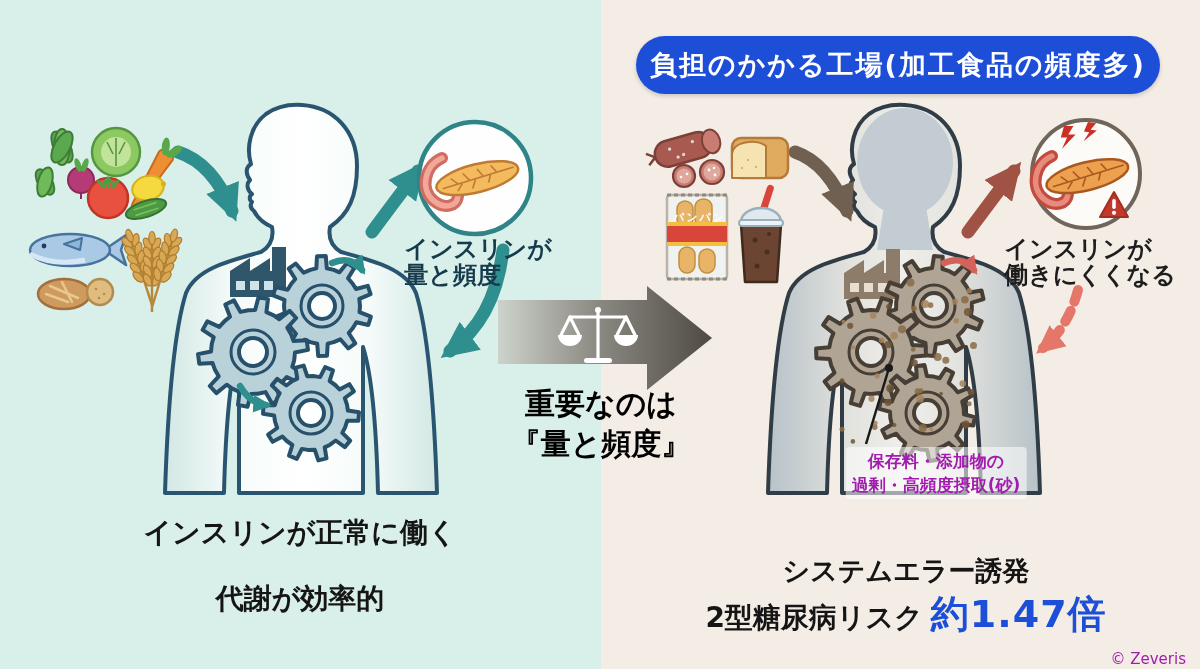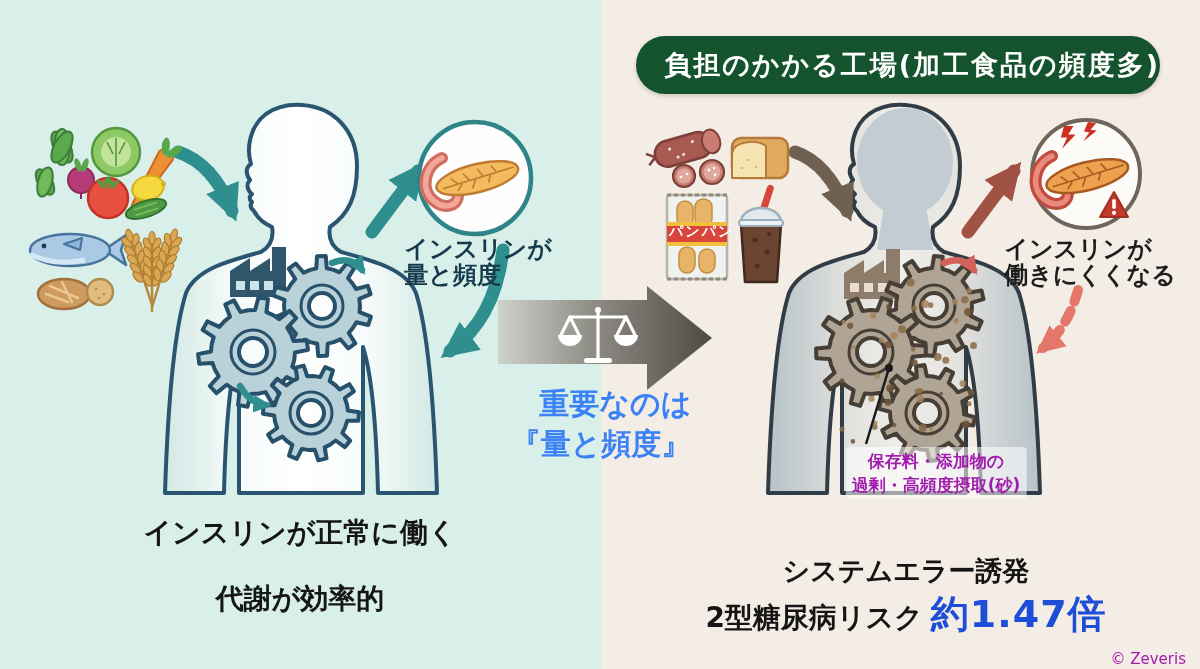--- a/index.html
+++ b/index.html
@@ -20,39 +20,39 @@
   .pill.l{left:29px;width:528px;background:#337e80;}
   .pill.r{left:636px;width:524px;background:#6a6054;}
   svg.art{position:absolute;left:0;top:0;}
   .txt{position:absolute;white-space:nowrap;}
   .cap{
     transform:translateX(-50%);text-align:left;font-weight:700;
     font-size:24px;line-height:26px;color:#143a4c;
   }
   .cap.r{color:#1d1d1d;}
   .centerMsg{
-    left:601px;top:384px;transform:translateX(-50%);text-align:right;
-    font-weight:700;font-size:30px;line-height:40px;color:#3b82f6;
+    left:601px;top:384px;transform:translateX(-50%);text-align:center;
+    font-weight:700;font-size:30px;line-height:40px;color:#000000;
   }
   .summary{transform:translateX(-50%);text-align:center;font-weight:700;color:#151515;}
   .s28{font-size:28px;}
   .annot{
     left:936px;top:447px;transform:translateX(-50%);text-align:center;
     font-weight:700;font-size:17px;line-height:24px;color:#a21caf;
     background:rgba(255,255,255,.55);padding:2px 6px;border-radius:4px;
   }
   .riskline{
     left:906px;top:589px;transform:translateX(-50%);
     display:flex;align-items:baseline;gap:8px;font-weight:700;color:#151515;
   }
   .riskline .pre{font-size:28px;}
   .riskline .hl{font-size:38px;font-weight:800;color:#c43325;letter-spacing:1px;}
   .snackLabel{
-    left:669px;top:223px;width:57px;text-align:right;
-    font-size:14px;font-weight:700;color:#fff;letter-spacing:2px;
+    left:669px;top:210px;width:57px;text-align:right;
+    font-size:11px;font-weight:700;color:#fff;letter-spacing:2px;
   }
   .copyright{right:14px;top:643px;font-size:15px;color:#a21caf;position:absolute;margin-top:7px;}
 </style>
 </head>
 <body>
 
 <div class="stage">
   <div class="bg left"></div>
   <div class="bg right"></div>
 
@@ -405,21 +405,21 @@
         <rect x="-14" y="24" width="28" height="5" rx="2.5" fill="#fff" stroke="none"></rect>
       </g>
     </g>
 
     <g>
       <line x1="889" y1="368" x2="866" y2="444" stroke="#1a1a1a" stroke-width="2.5"></line>
       <circle cx="889" cy="368" r="4" fill="#1a1a1a"></circle>
     </g>
   </svg>
 
-  <div class="pill r" style="background: #14532d; justify-content: flex-end;">
+  <div class="pill r" style="background: #1d4ed8;">
     <span>負担のかかる工場(加工食品の頻度多)</span>
   </div>
 
   <div class="txt cap" style="left:478px;top:236px;">
     <div>インスリンが</div>
     <div>量と頻度</div>
   </div>
   <div class="txt cap r" style="left:1090px;top:236px;">
     <div>インスリンが</div>
     <div>働きにくくなる</div>

